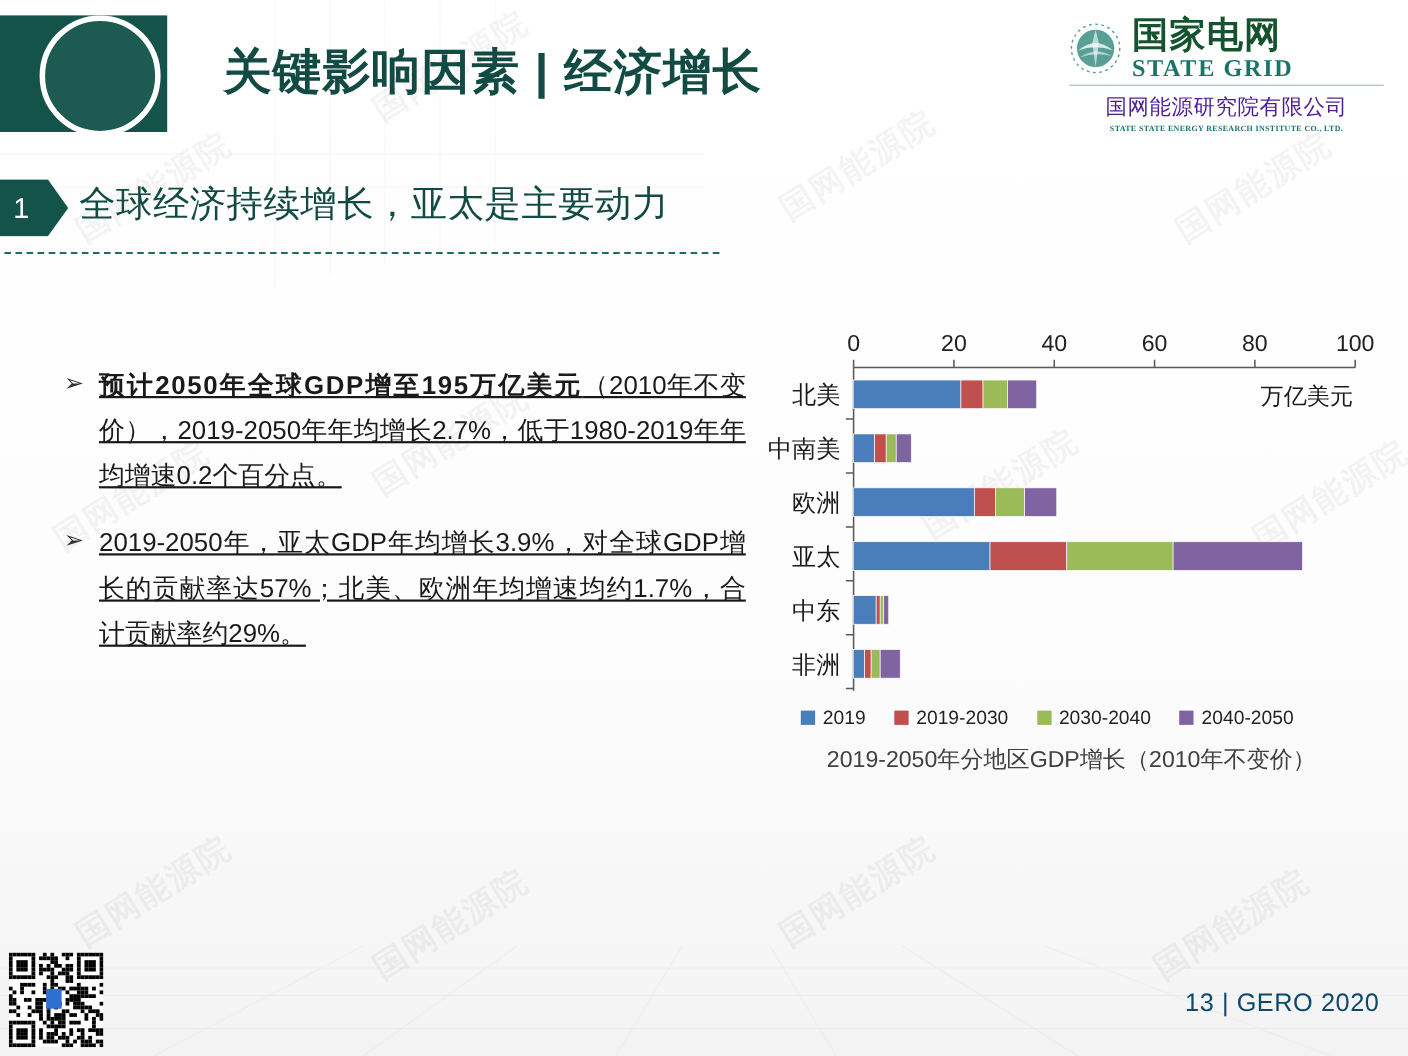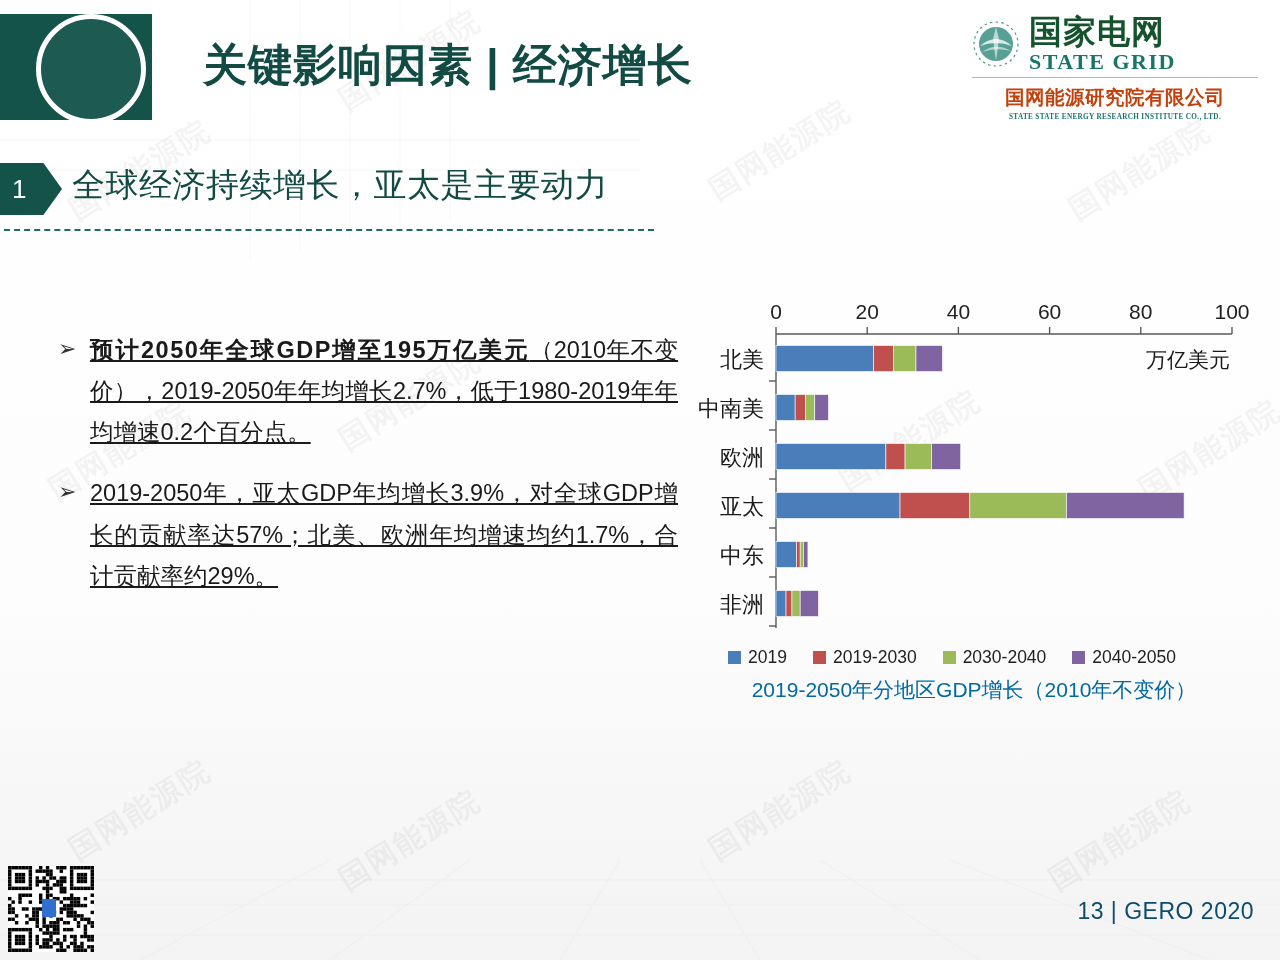--- a/index.html
+++ b/index.html
@@ -62,21 +62,21 @@
   #logo-top { display: flex; align-items: center; gap: 9px; height: 56px; }
   #logo-mark { width: 48px; height: 48px; flex: 0 0 48px; position: relative; }
   #logo-top-text { line-height: 1; }
   #logo-cn { font-size: 33px; font-weight: bold; color: #14532d; letter-spacing: 1px; }
   #logo-en {
     font-size: 22px; font-weight: bold; color: #17756a;
     letter-spacing: 1.5px; margin-top: 3px;
     font-family: "Liberation Serif", serif;
   }
   #logo-rule { height: 1px; background: #9bbfba; margin: 5px 0 6px 0; }
-  #logo-sub-cn { font-size: 19.5px; font-weight: bold; color: #c2410c; letter-spacing: .5px; text-align: center; }
+  #logo-sub-cn { font-size: 19.5px; font-weight: normal; color: #4c1d95; letter-spacing: .5px; text-align: center; }
   #logo-sub-en {
     font-size: 7.2px; font-weight: bold; color: #17756a; letter-spacing: .35px;
     text-align: center; margin-top: 2px; font-family: "Liberation Serif", serif;
   }
 
   
   #section { position: absolute; left: 0; top: 163px; width: 700px; height: 78px; z-index: 3; }
   #section-badge {
     position: absolute; left: 0; top: 0; width: 62px; height: 52px;
     background: #14534a;
@@ -106,28 +106,28 @@
   }
   .bullet-text.strong-lead .lead {
     font-weight: bold; letter-spacing: 1.5px;
   }
 
   
   #chart-card { position: absolute; left: 694px; top: 290px; width: 560px; height: 420px; z-index: 3; }
   #chart-plot { position: absolute; left: 0; top: 0; width: 560px; height: 352px; }
   #chart-legend {
     position: absolute; left: 34px; top: 352px; width: 520px; height: 26px;
-    display: flex; align-items: flex-end; gap: 26px;
+    display: flex; align-items: flex-start; gap: 26px;
   }
   .legend-item { display: flex; align-items: center; gap: 7px; }
   .legend-swatch { width: 13px; height: 13px; display: inline-block; }
   .legend-label { font-size: 17.5px; color: #222; font-family: "Liberation Sans", sans-serif; }
   #chart-caption {
     position: absolute; left: 0; top: 386px; width: 560px;
-    text-align: center; font-size: 21px; color: #0369a1;
+    text-align: center; font-size: 21px; color: #404040;
   }
   #chart-unit {
     position: absolute; right: 24px; top: 56px;
     font-size: 21px; color: #1a1a1a;
   }
 </style>
 </head>
 <body>
 
 <div id="bg-texture"></div>

